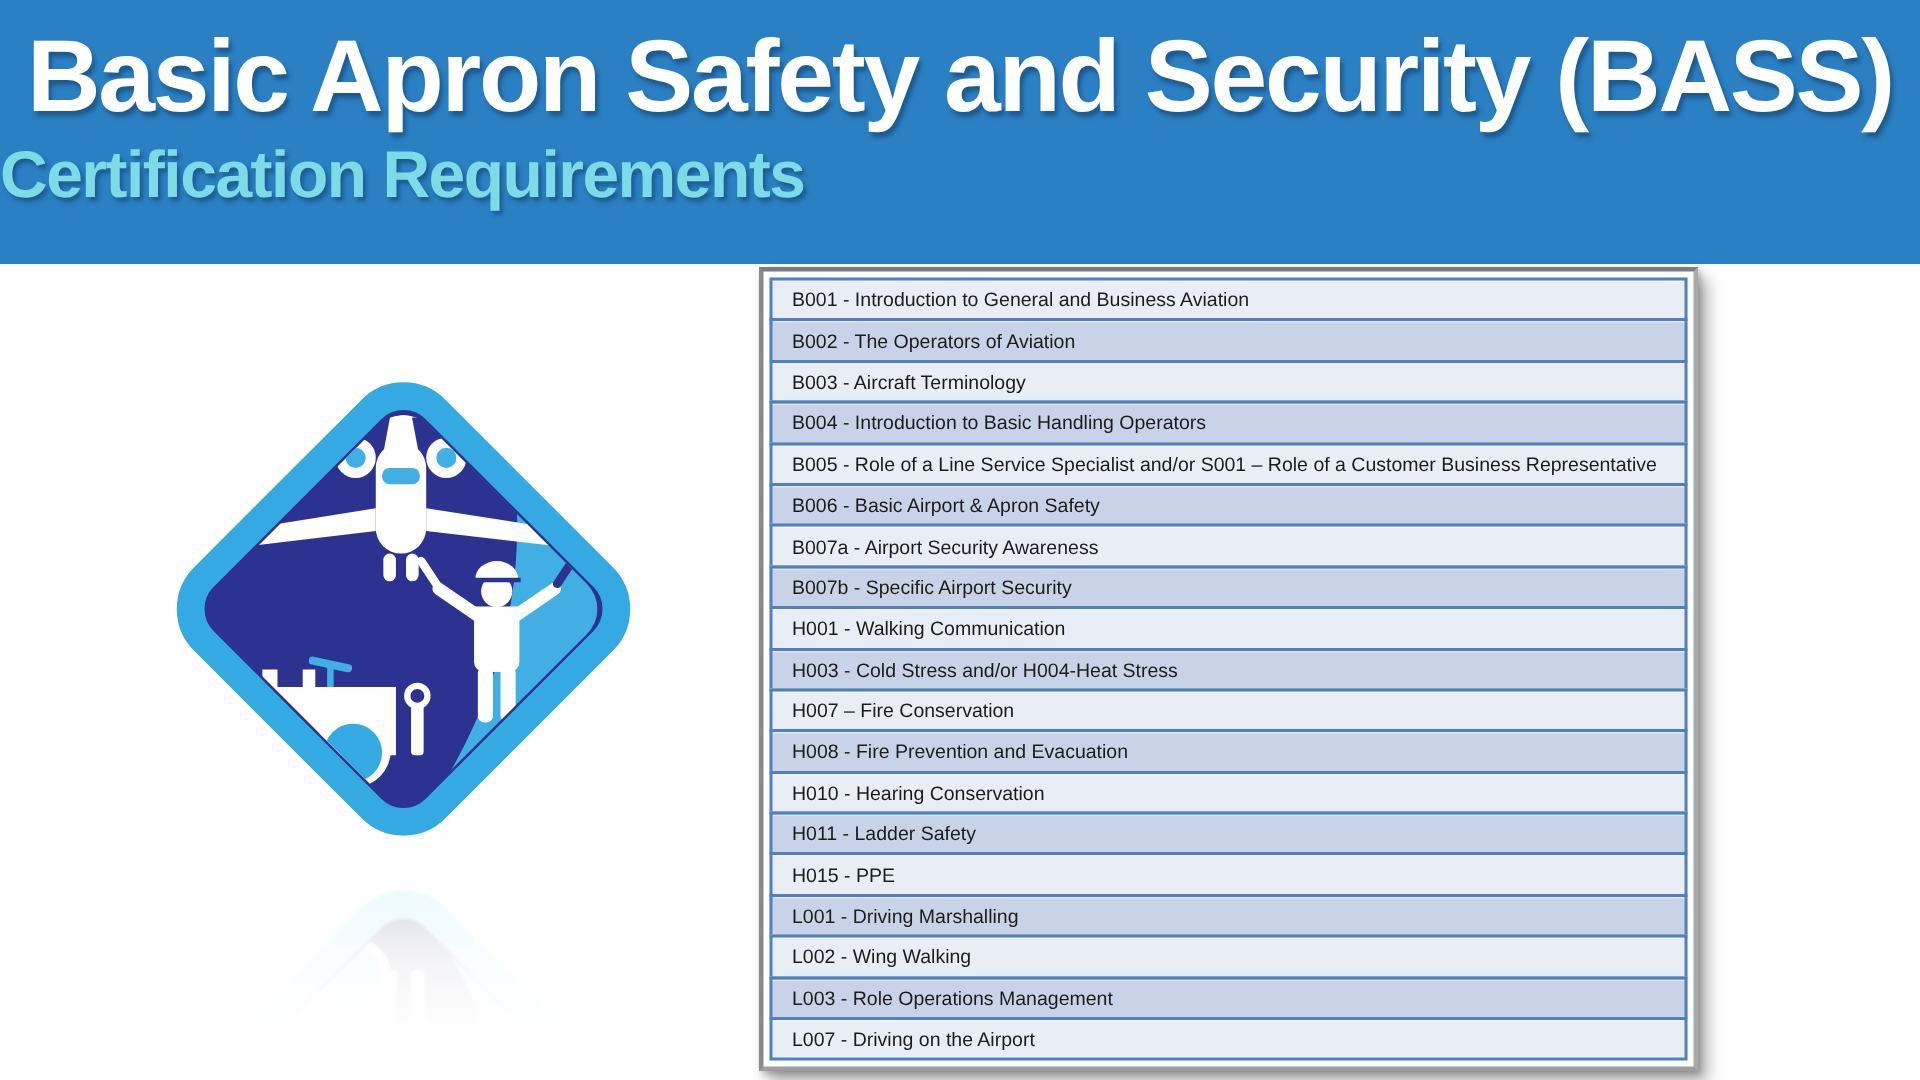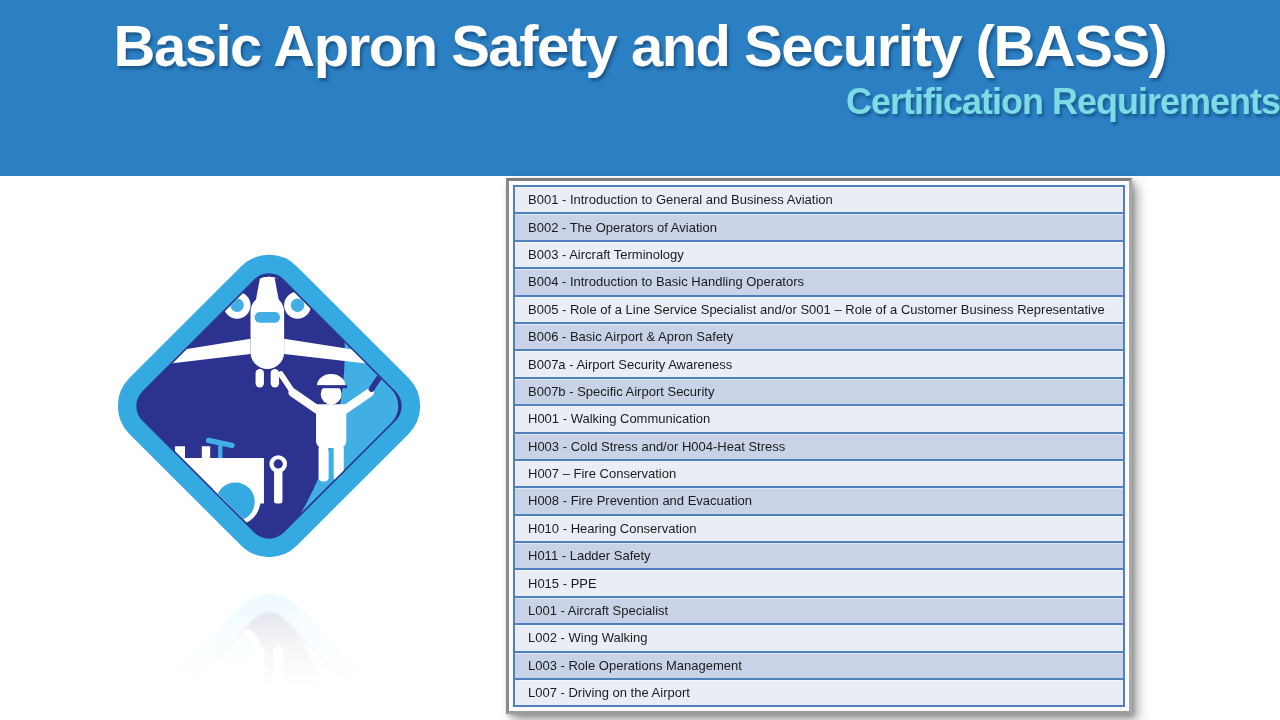--- a/index.html
+++ b/index.html
@@ -7,26 +7,26 @@
     position:relative; width:1280px; height:720px; overflow:hidden;
     background:#ffffff; font-family:"Liberation Sans", sans-serif;
   }
   
   .banner{
     position:absolute; left:0; top:0; width:1280px; height:176px;
     background:#2a80c3;
   }
   .banner h1{
     margin:0; padding-top:12px; text-align:center; white-space:nowrap;
-    font-size:58px; font-weight:bold; letter-spacing:-1.5px; color:#ffffff;
+    font-size:68px; font-weight:bold; letter-spacing:-1.5px; color:#ffffff;
     text-shadow:2px 3px 3px rgba(16,50,90,.5);
   }
   .banner h2{
-    margin:0; margin-top:2px; text-align:right; white-space:nowrap;
-    font-size:36px; font-weight:bold; letter-spacing:-1px; color:#7ddbe6;
+    margin:0; margin-top:2px; text-align:left; white-space:nowrap;
+    font-size:44px; font-weight:bold; letter-spacing:-1px; color:#7ddbe6;
     text-shadow:2px 3px 3px rgba(13,60,100,.55);
   }
   
   .badge-main{position:absolute; left:101px; top:238px; width:336px; height:336px;}
   .badge-refl{
     position:absolute; left:101px; top:577px; width:336px; height:336px;
     transform:scaleY(-1); opacity:.38;
     filter:blur(1.2px) saturate(.35) brightness(1.5);
   }
   .refl-fade{
@@ -135,19 +135,19 @@
     <div class="row">B006 - Basic Airport &amp; Apron Safety</div>
     <div class="row">B007a - Airport Security Awareness</div>
     <div class="row">B007b - Specific Airport Security</div>
     <div class="row">H001 - Walking Communication</div>
     <div class="row">H003 - Cold Stress and/or H004-Heat Stress</div>
     <div class="row">H007 – Fire Conservation</div>
     <div class="row">H008 - Fire Prevention and Evacuation</div>
     <div class="row">H010 - Hearing Conservation</div>
     <div class="row">H011 - Ladder Safety</div>
     <div class="row">H015 - PPE</div>
-    <div class="row">L001 - Aircraft Specialist</div>
+    <div class="row">L001 - Driving Marshalling</div>
     <div class="row">L002 - Wing Walking</div>
     <div class="row">L003 - Role Operations Management</div>
     <div class="row">L007 - Driving on the Airport</div>
   </div>
 
 </div>
 
 </body></html>

